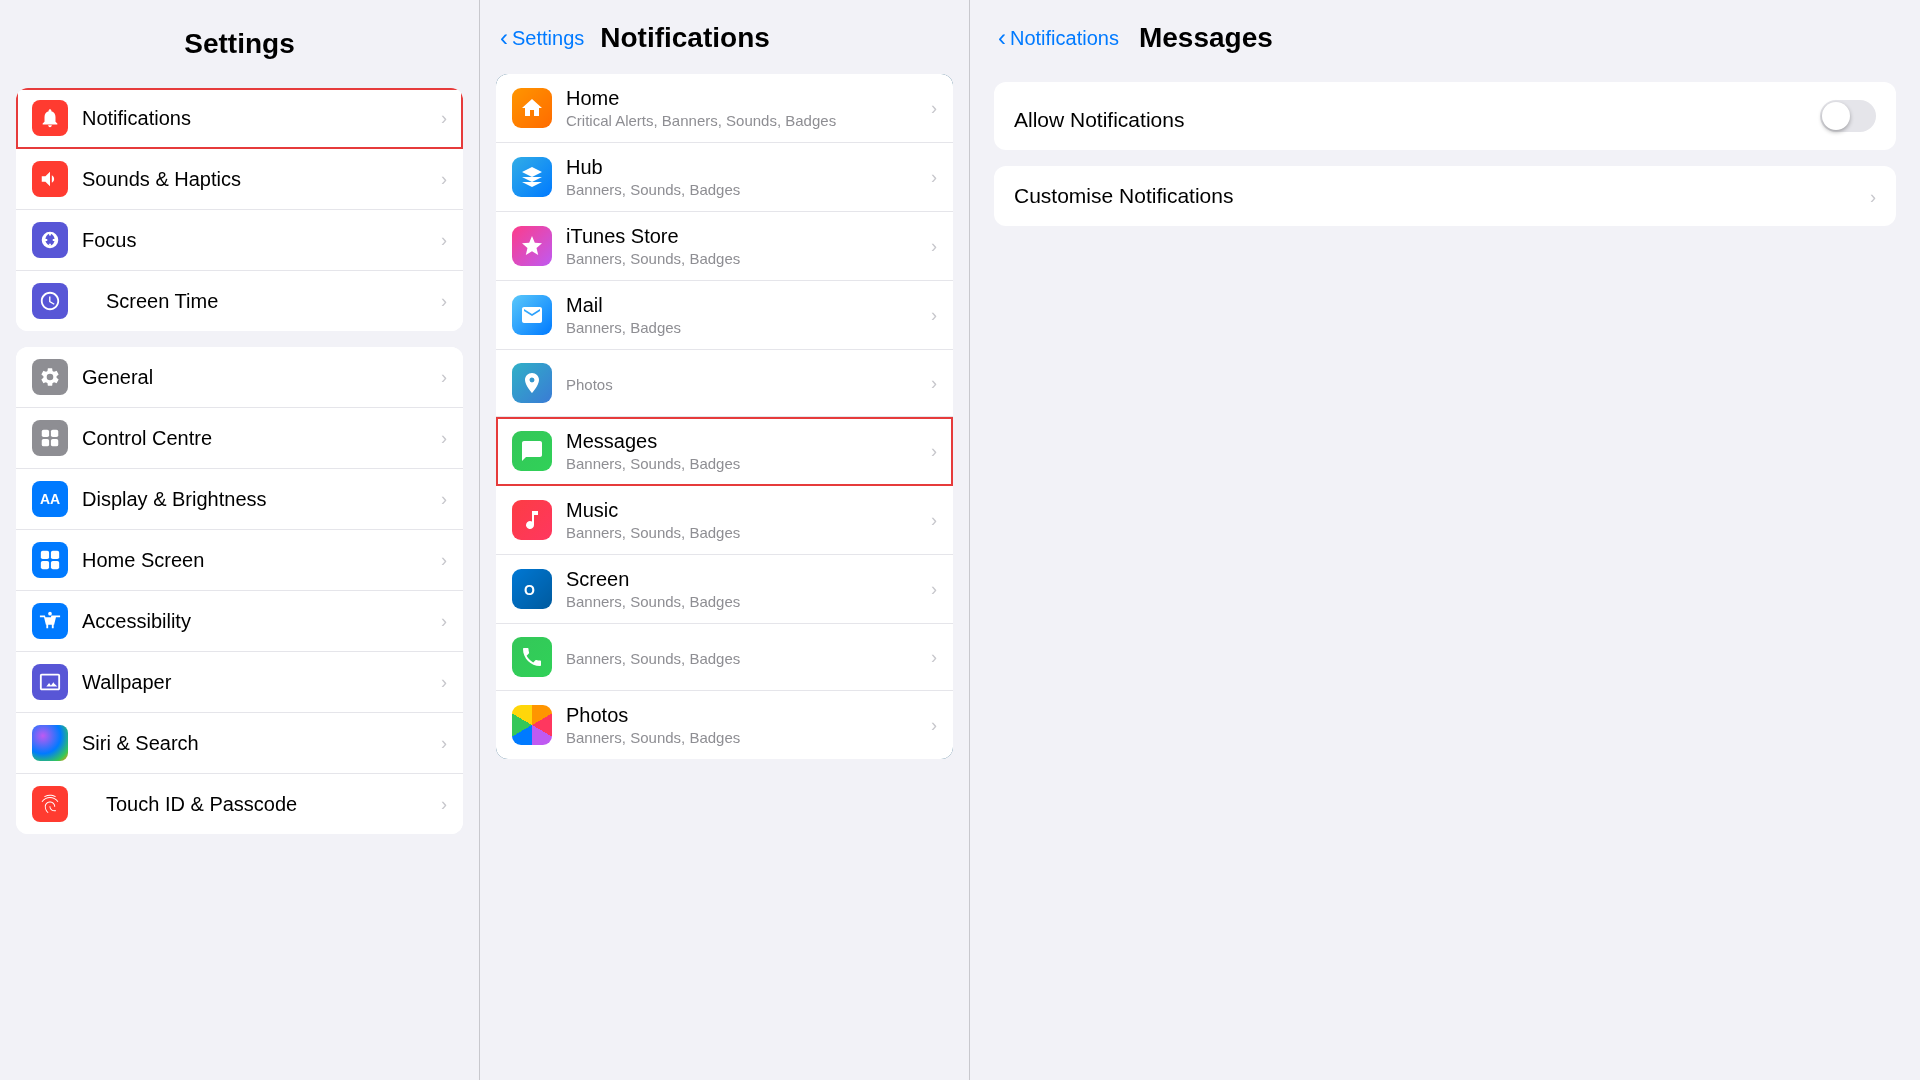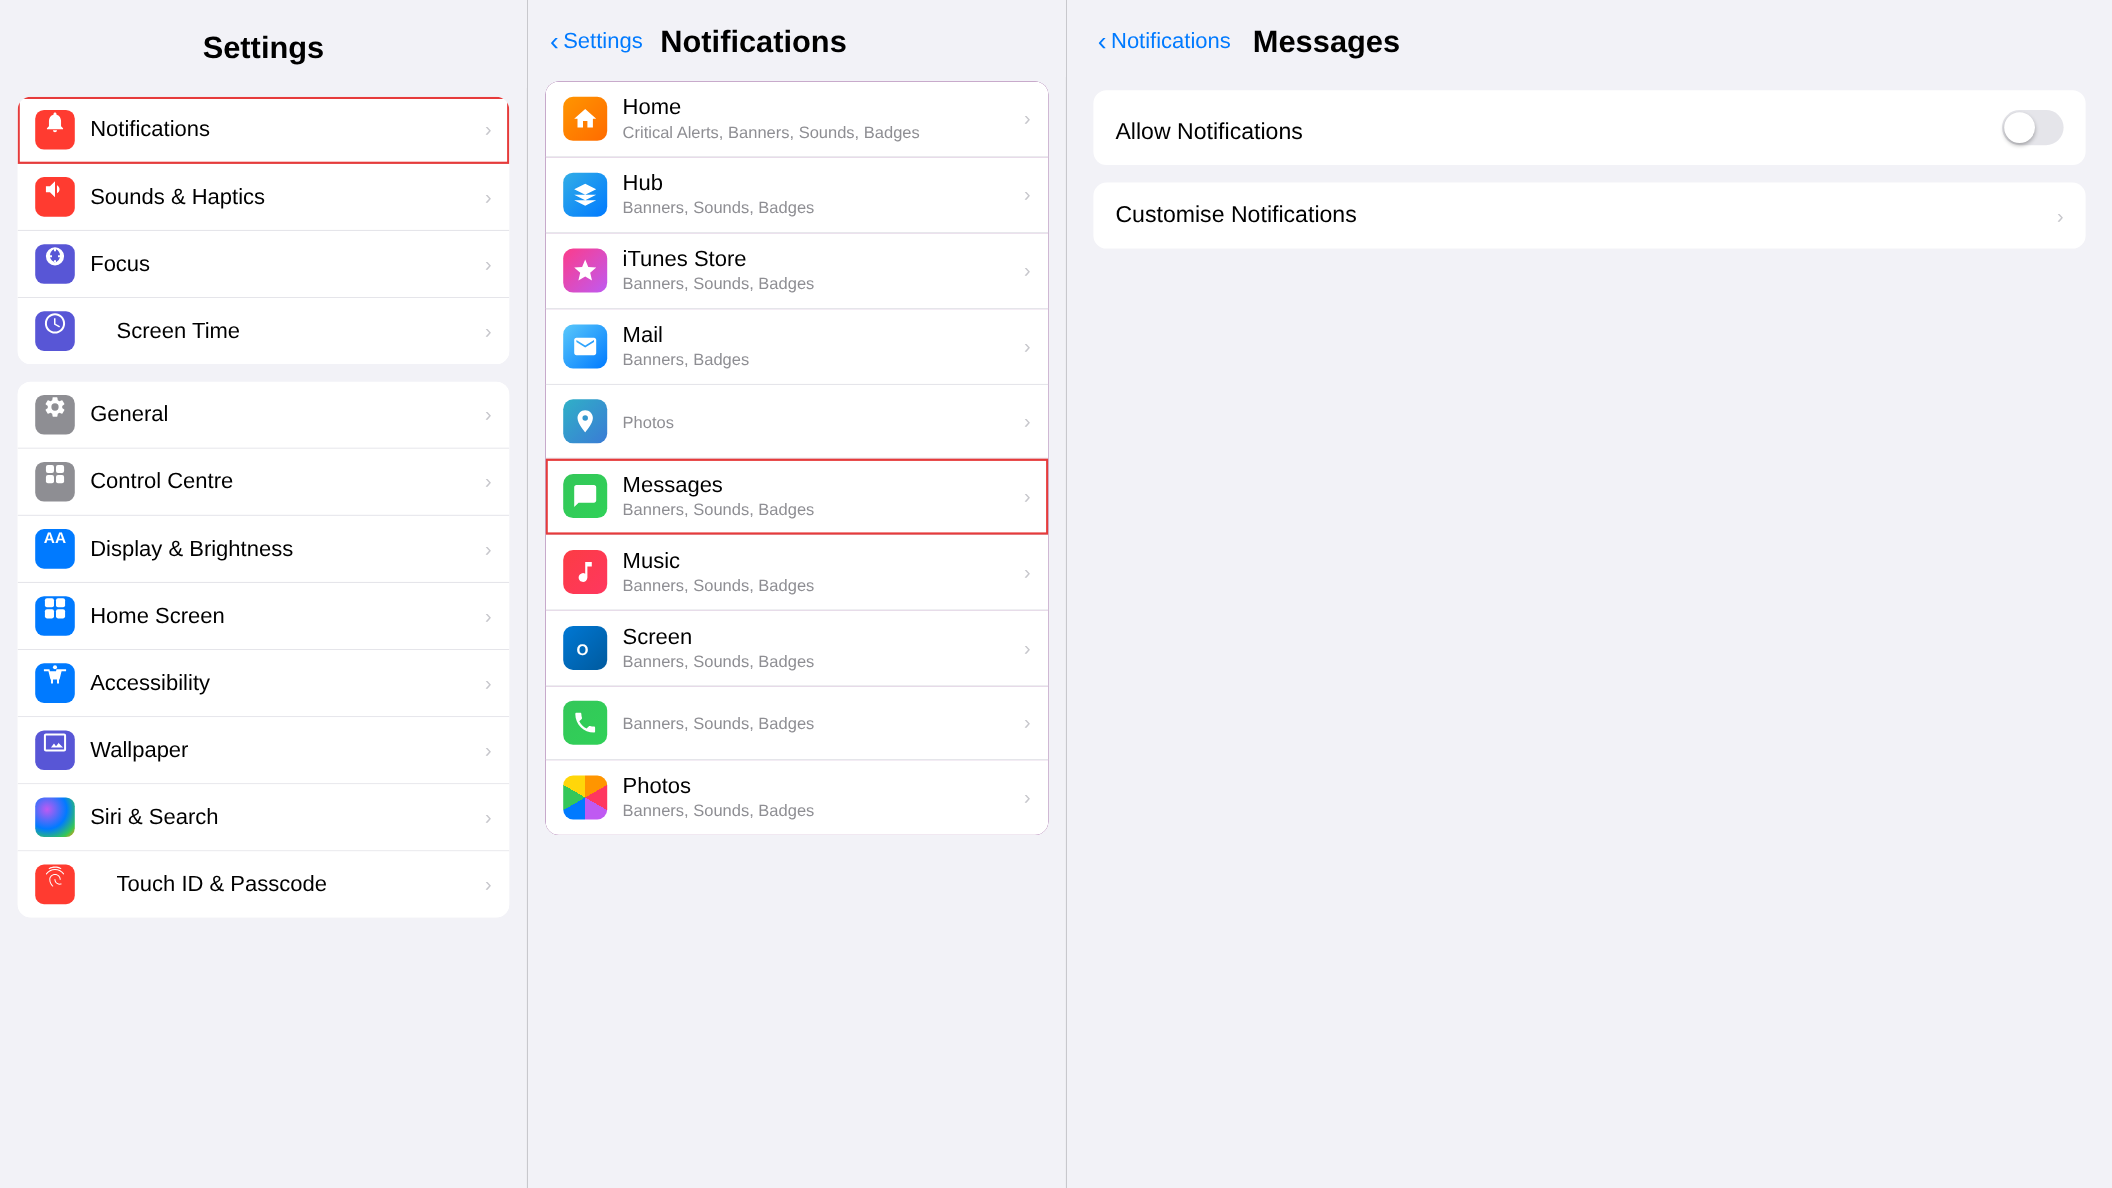--- a/index.html
+++ b/index.html
@@ -52,21 +52,21 @@
       outline: 2.5px solid #e63b3b;
       outline-offset: -2px;
       border-radius: 0;
       z-index: 1;
     }
     .settings-item .icon-wrap {
       width: 36px;
       height: 36px;
       border-radius: 8px;
       display: flex;
-      align-items: flex-start;
+      align-items: center;
       justify-content: center;
       margin-right: 14px;
       flex-shrink: 0;
     }
     .settings-item .item-text {
       flex: 1;
       font-size: 20px;
       color: #000;
     }
     .chevron {
@@ -118,21 +118,21 @@
     .panel-title {
       font-size: 28px;
       font-weight: 600;
       color: #000;
     }
     .notif-list {
       flex: 1;
       overflow-y: auto;
     }
     .notif-group {
-      background: #701a75;
+      background: #0c4a6e;
       border-radius: 12px;
       margin: 4px 16px;
       overflow: hidden;
     }
     .notif-item {
       display: flex;
       align-items: center;
       padding: 13px 16px;
       border-bottom: 1px solid #e5e5ea;
       background: #fff;

